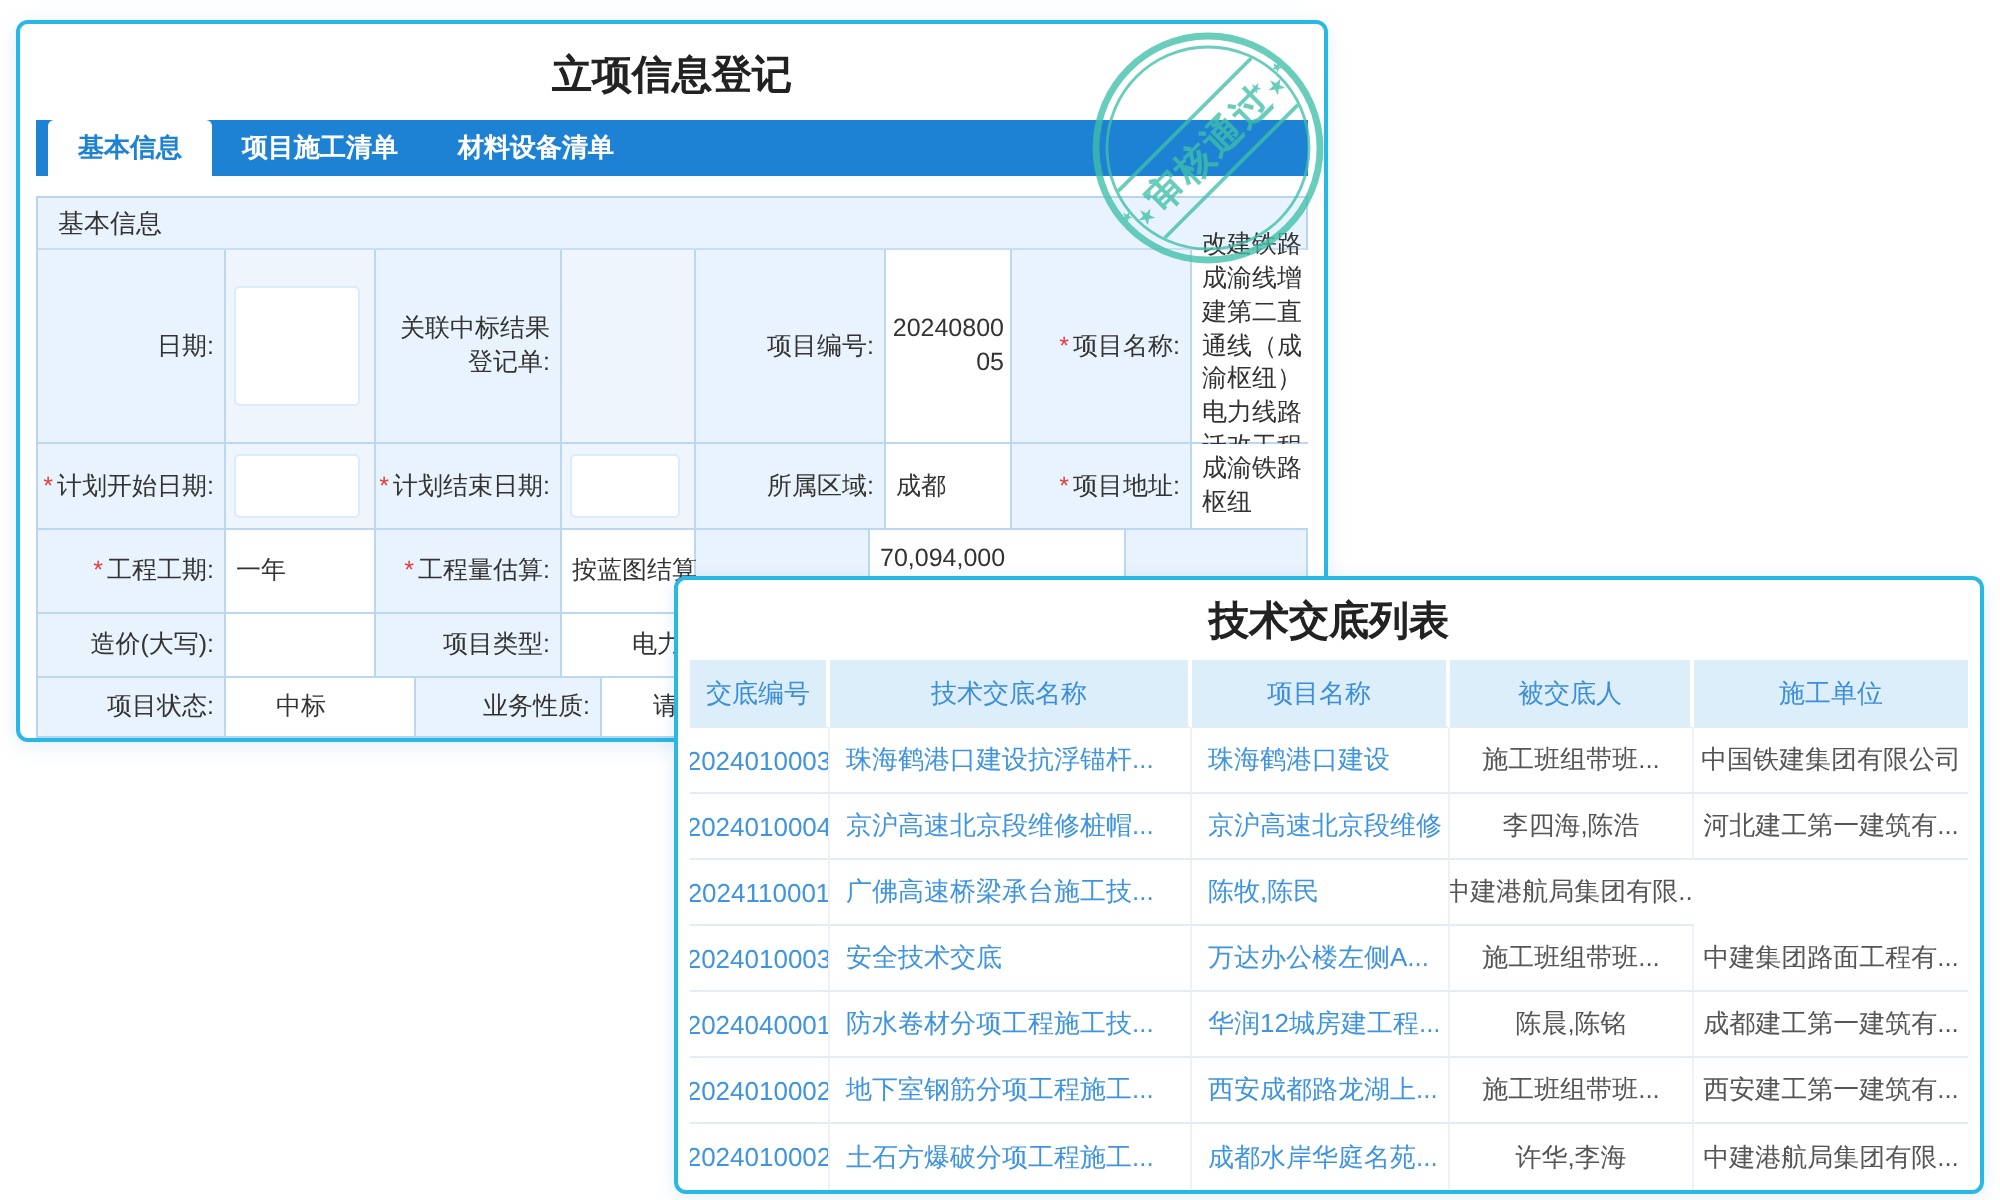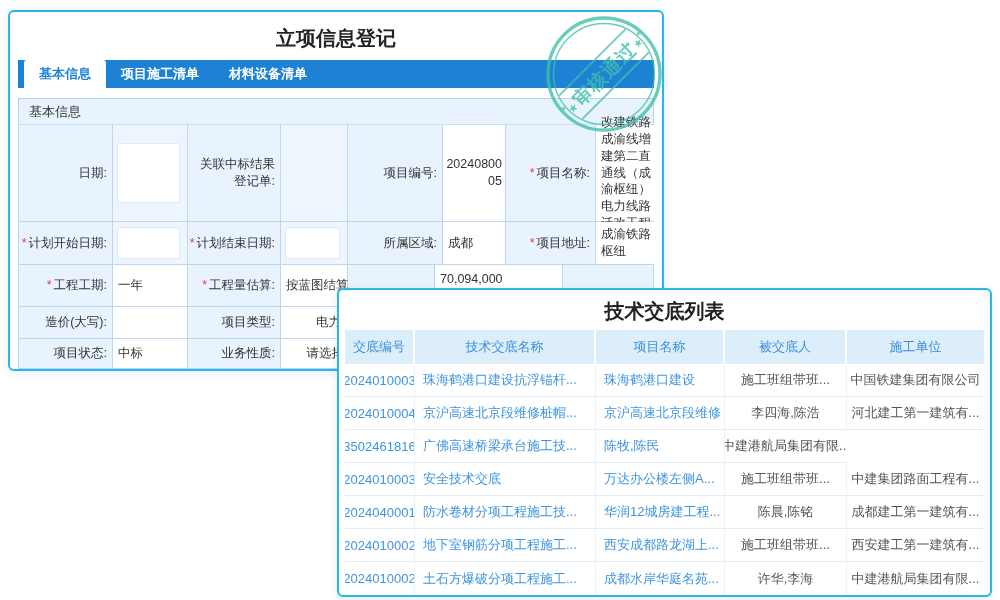--- a/index.html
+++ b/index.html
@@ -158,21 +158,21 @@
           </div>
           <div class="cell lbl" style="width: 95px; flex: 0 0 95px;"></div>
           <div class="cell val" style="width: 63px; flex: 0 0 63px;"></div>
           <div class="cell lbl" style="width: 90px; flex: 0 0 90px;"></div>
           <div class="cell val" style="width: 66px; flex: 0 0 66px;"></div>
         </div>
         <div class="form-row" style="height: 29px;">
           <div class="cell lbl" style="width: 94px; flex: 0 0 94px;">
             <span>项目状态:</span>
           </div>
-          <div class="cell val" style="width: 75px; flex: 0 0 75px;">
+          <div class="cell val" style="width: 75px; flex: 0 0 75px; margin-left: 20px;">
             <span>中标</span>
           </div>
           <div class="cell lbl" style="width: 93px; flex: 0 0 93px;">
             <span>业务性质:</span>
           </div>
           <div class="cell val" style="width: 67px; flex: 0 0 67px; justify-content: flex-end;">
             <span>请选择</span>
           </div>
           <div class="cell lbl" style="width: 95px; flex: 0 0 95px;"></div>
           <div class="cell val" style="width: 63px; flex: 0 0 63px;"></div>
@@ -217,21 +217,21 @@
         <div class="c">中国铁建集团有限公司</div>
       </div>
       <div class="t2-row data">
         <div class="c">2024010004</div>
         <div class="c">京沪高速北京段维修桩帽...</div>
         <div class="c">京沪高速北京段维修</div>
         <div class="c">李四海,陈浩</div>
         <div class="c">河北建工第一建筑有...</div>
       </div>
       <div class="t2-row data">
-        <div class="c">3502461816</div>
+        <div class="c">2024110001</div>
         <div class="c">广佛高速桥梁承台施工技...</div>
         <div class="c">陈牧,陈民</div>
         <div class="c">中建港航局集团有限...</div>
       </div>
       <div class="t2-row data">
         <div class="c">2024010003</div>
         <div class="c">安全技术交底</div>
         <div class="c">万达办公楼左侧A...</div>
         <div class="c">施工班组带班...</div>
         <div class="c">中建集团路面工程有...</div>

